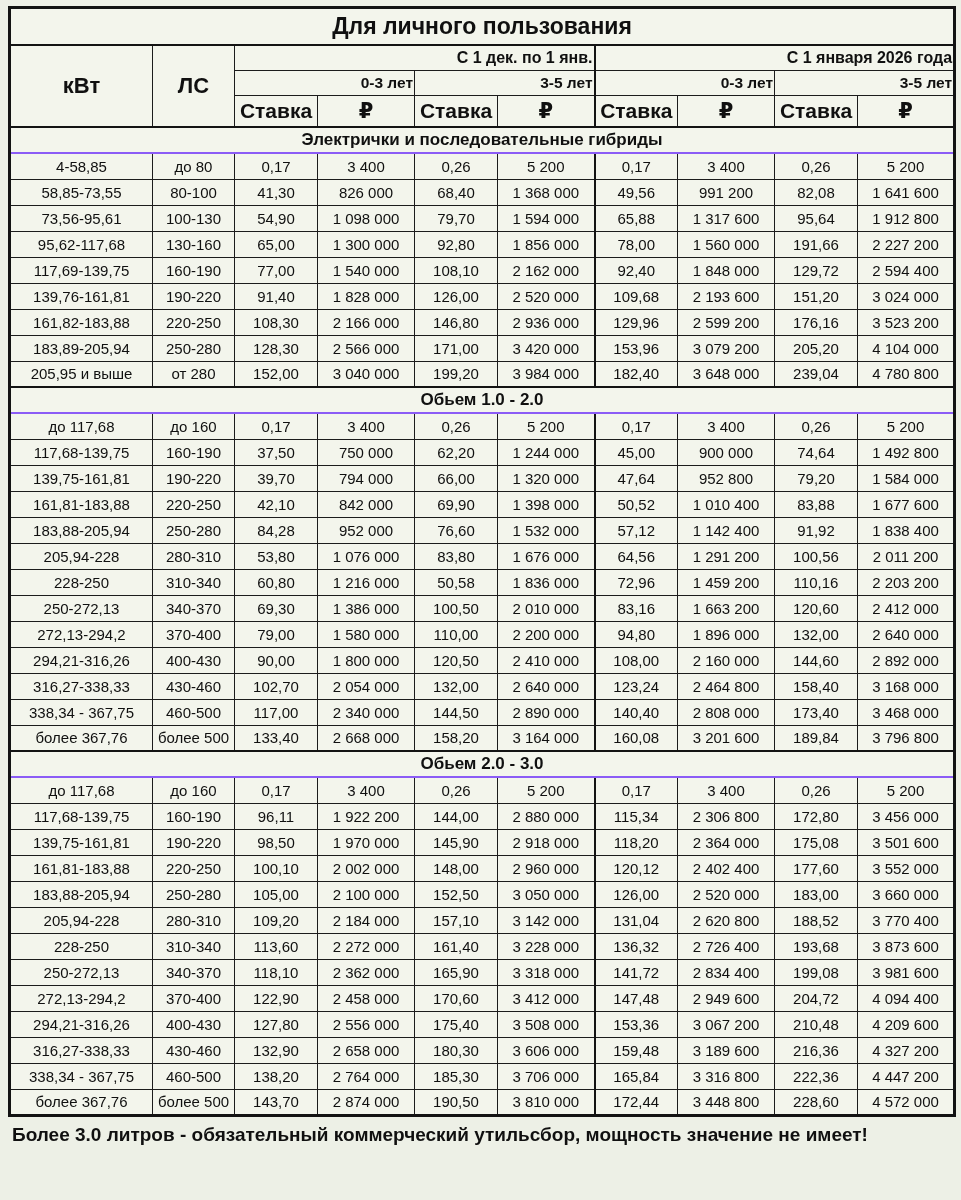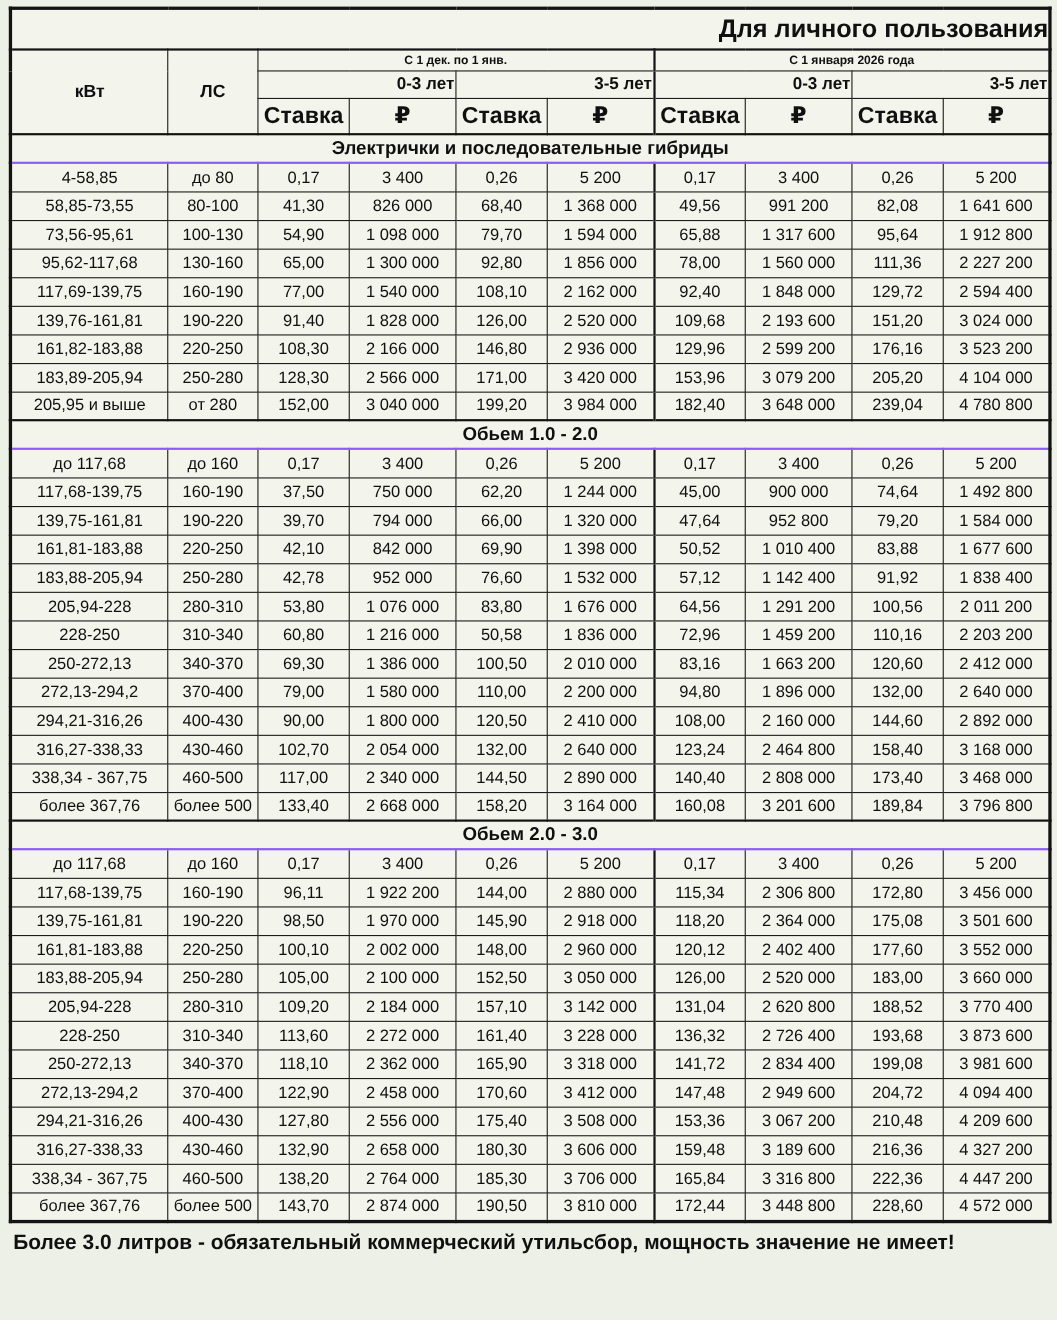--- a/index.html
+++ b/index.html
@@ -29,24 +29,23 @@
     white-space: nowrap;
     overflow: hidden;
   }
   thead th { font-weight: bold; }
   thead { border-bottom: 2px solid #131313; }
   .title-cell {
     font-size: 23px;
     font-weight: bold;
     padding: 4px 0;
     border-bottom: 2.5px solid #131313;
-    text-align: right;
   }
-  .period-cell { font-size: 11px; }
-  .head-kwt, .head-ls { font-size: 16px; }
+  .period-cell { font-size: 16px; text-align: right; }
+  .head-kwt, .head-ls { font-size: 22px; }
   .age-cell { font-size: 15.5px; text-align: right; }
   .age-light { font-weight: bold; }
   .measure-cell { font-size: 21px; }
   .thick-left { border-left: 2.5px solid #131313; }
   .section-title {
     font-weight: bold;
     font-size: 17px;
     padding: 0 0;
     border-top: 2px solid #131313;
     border-bottom: 2px solid #8b5cf6;
@@ -145,21 +144,21 @@
       </tr>
       <tr>
         <td>95,62-117,68</td>
         <td>130-160</td>
         <td>65,00</td>
         <td>1 300 000</td>
         <td>92,80</td>
         <td>1 856 000</td>
         <td class="thick-left">78,00</td>
         <td>1 560 000</td>
-        <td>111,36</td>
+        <td>191,66</td>
         <td>2 227 200</td>
       </tr>
       <tr>
         <td>117,69-139,75</td>
         <td>160-190</td>
         <td>77,00</td>
         <td>1 540 000</td>
         <td>108,10</td>
         <td>2 162 000</td>
         <td class="thick-left">92,40</td>
@@ -262,21 +261,21 @@
         <td>69,90</td>
         <td>1 398 000</td>
         <td class="thick-left">50,52</td>
         <td>1 010 400</td>
         <td>83,88</td>
         <td>1 677 600</td>
       </tr>
       <tr>
         <td>183,88-205,94</td>
         <td>250-280</td>
-        <td>42,78</td>
+        <td>84,28</td>
         <td>952 000</td>
         <td>76,60</td>
         <td>1 532 000</td>
         <td class="thick-left">57,12</td>
         <td>1 142 400</td>
         <td>91,92</td>
         <td>1 838 400</td>
       </tr>
       <tr>
         <td>205,94-228</td>

